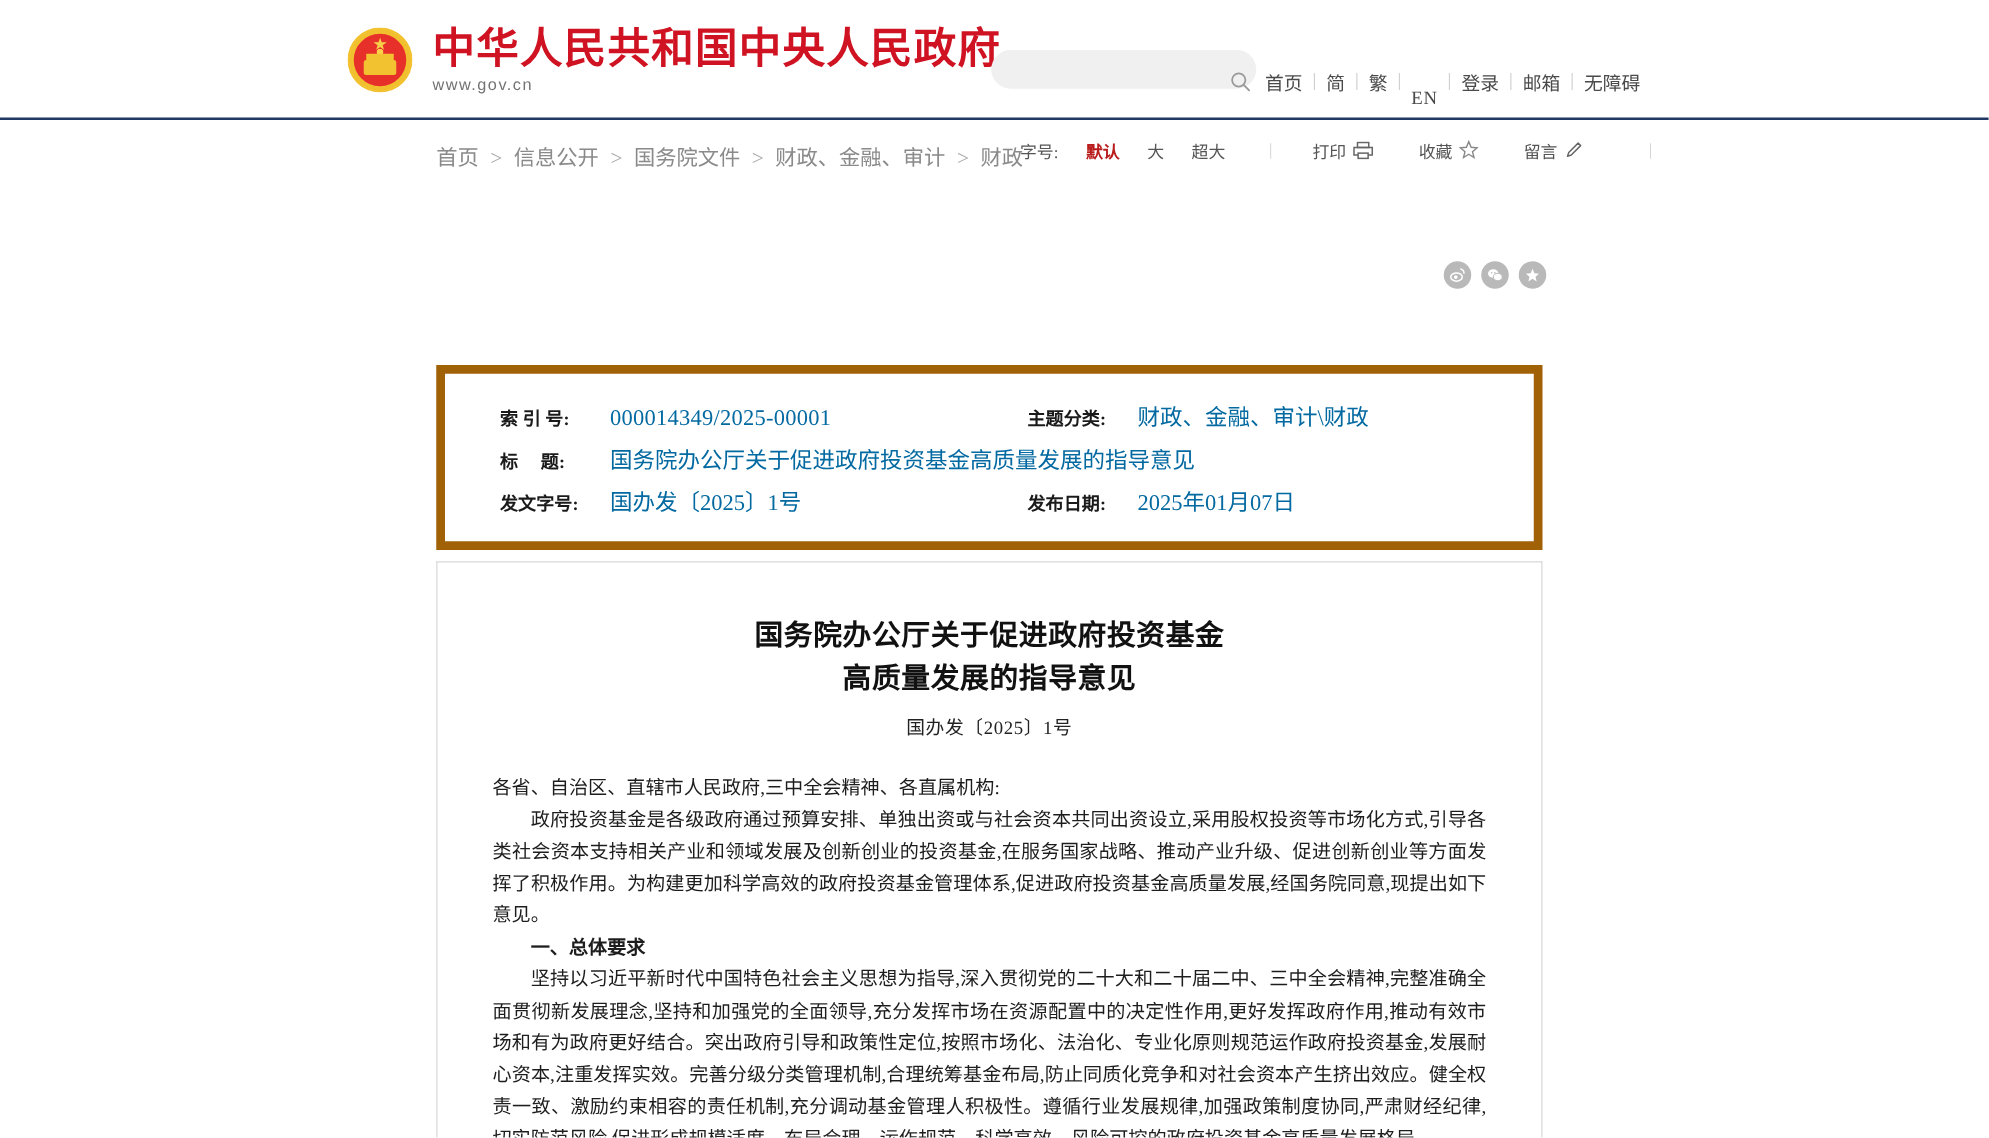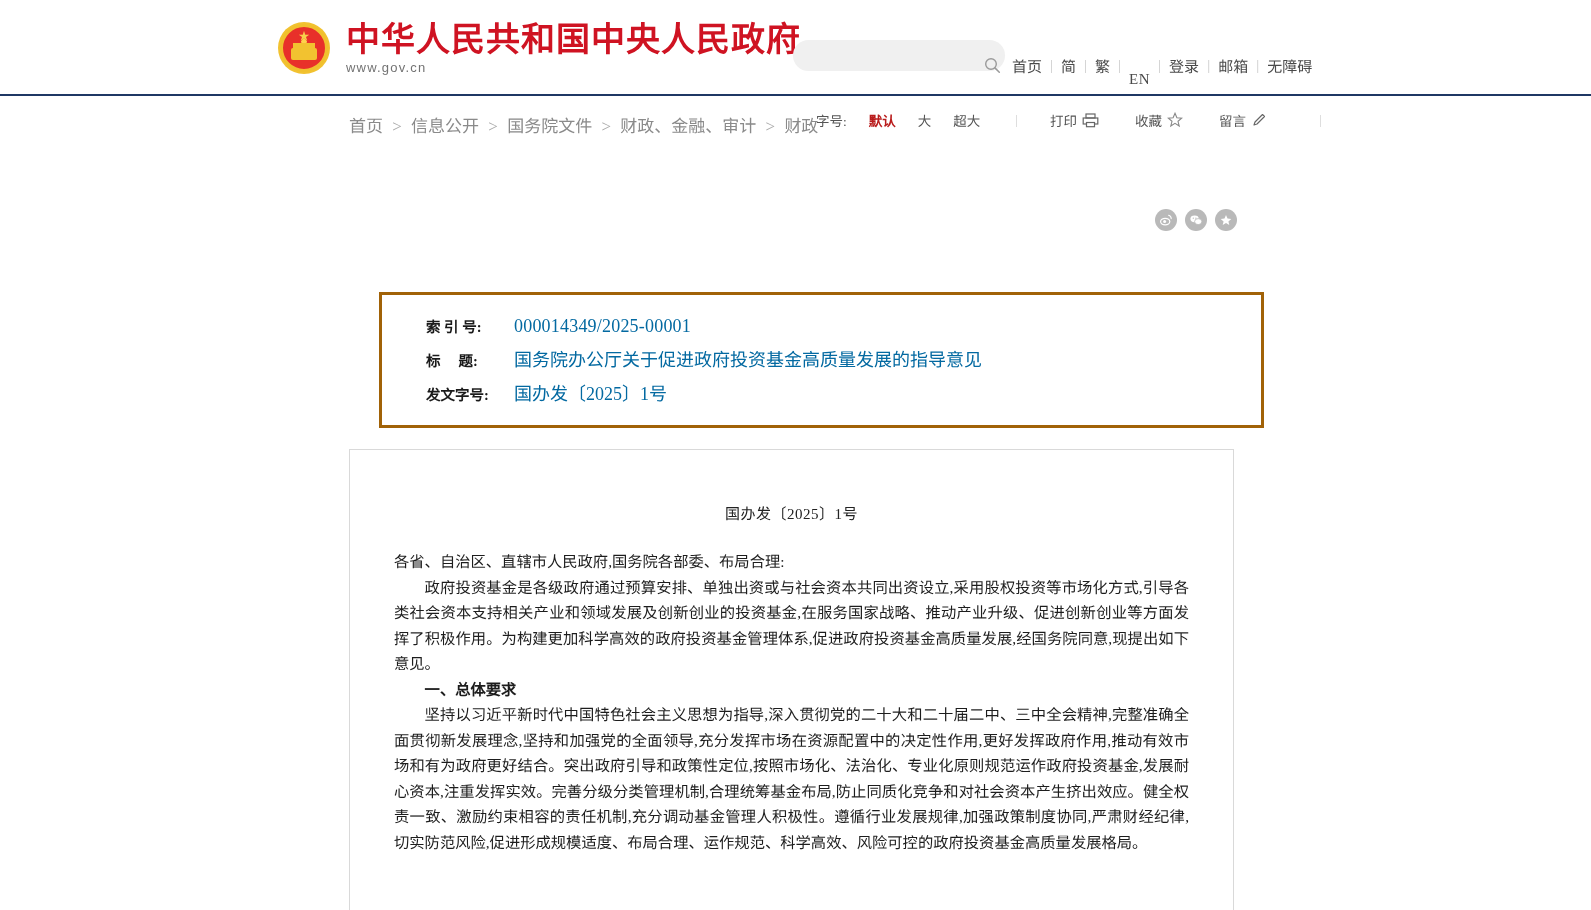--- a/index.html
+++ b/index.html
@@ -192,24 +192,23 @@
 
   
   .wrap {
     position: relative;
     width: 1591px;
   }
   .meta-card {
     position: absolute;
     left: 349px; top: 148px;
     width: 885px;
-    border: 3px solid #a16207;
+    border: 7px solid #a16207;
     background: #fff;
     padding: 16px 0 16px 0;
-    margin-left: 30px;
   }
   .meta-row {
     display: flex;
     align-items: baseline;
     padding: 4px 0;
   }
   .meta-cell {
     display: flex;
     align-items: baseline;
   }
@@ -396,42 +395,54 @@
 
 <div class="wrap">
 
   <div class="meta-card">
 
     <div class="meta-row">
       <div class="meta-cell left">
         <span class="meta-label w1">索 引 号:</span>
         <span class="meta-value mono-num">000014349/2025-00001</span>
       </div>
+      <div class="meta-cell right">
+        <span class="meta-label w1">主题分类:</span>
+        <span class="meta-value">财政、金融、审计\财政</span>
+      </div>
     </div>
 
 
     <div class="meta-row wide">
       <div class="meta-cell left">
         <span class="meta-label w1">标     题:</span>
         <span class="meta-value">国务院办公厅关于促进政府投资基金高质量发展的指导意见</span>
       </div>
     </div>
 
     <div class="meta-row">
       <div class="meta-cell left">
         <span class="meta-label w1">发文字号:</span>
         <span class="meta-value">国办发〔2025〕1号</span>
       </div>
+      <div class="meta-cell right">
+        <span class="meta-label w1">发布日期:</span>
+        <span class="meta-value">2025年01月07日</span>
+      </div>
     </div>
   </div>
 
   <div class="article-card">
+    <div class="doc-title">
+      <div>国务院办公厅关于促进政府投资基金</div>
+      <div>高质量发展的指导意见</div>
+    </div>
     <div class="doc-number">国办发〔2025〕1号</div>
 
     <div class="doc-body">
-      <p class="p-salutation">各省、自治区、直辖市人民政府,国务院各部委、布局合理:</p>
+      <p class="p-salutation">各省、自治区、直辖市人民政府,三中全会精神、各直属机构:</p>
       <p class="p-indent">政府投资基金是各级政府通过预算安排、单独出资或与社会资本共同出资设立,采用股权投资等市场化方式,引导各类社会资本支持相关产业和领域发展及创新创业的投资基金,在服务国家战略、推动产业升级、促进创新创业等方面发挥了积极作用。为构建更加科学高效的政府投资基金管理体系,促进政府投资基金高质量发展,经国务院同意,现提出如下意见。</p>
       <p class="p-heading">一、总体要求</p>
       <p class="p-indent">坚持以习近平新时代中国特色社会主义思想为指导,深入贯彻党的二十大和二十届二中、三中全会精神,完整准确全面贯彻新发展理念,坚持和加强党的全面领导,充分发挥市场在资源配置中的决定性作用,更好发挥政府作用,推动有效市场和有为政府更好结合。突出政府引导和政策性定位,按照市场化、法治化、专业化原则规范运作政府投资基金,发展耐心资本,注重发挥实效。完善分级分类管理机制,合理统筹基金布局,防止同质化竞争和对社会资本产生挤出效应。健全权责一致、激励约束相容的责任机制,充分调动基金管理人积极性。遵循行业发展规律,加强政策制度协同,严肃财经纪律,切实防范风险,促进形成规模适度、布局合理、运作规范、科学高效、风险可控的政府投资基金高质量发展格局。</p>
 
     </div>
   </div>
 </div>
 
 </body></html>

